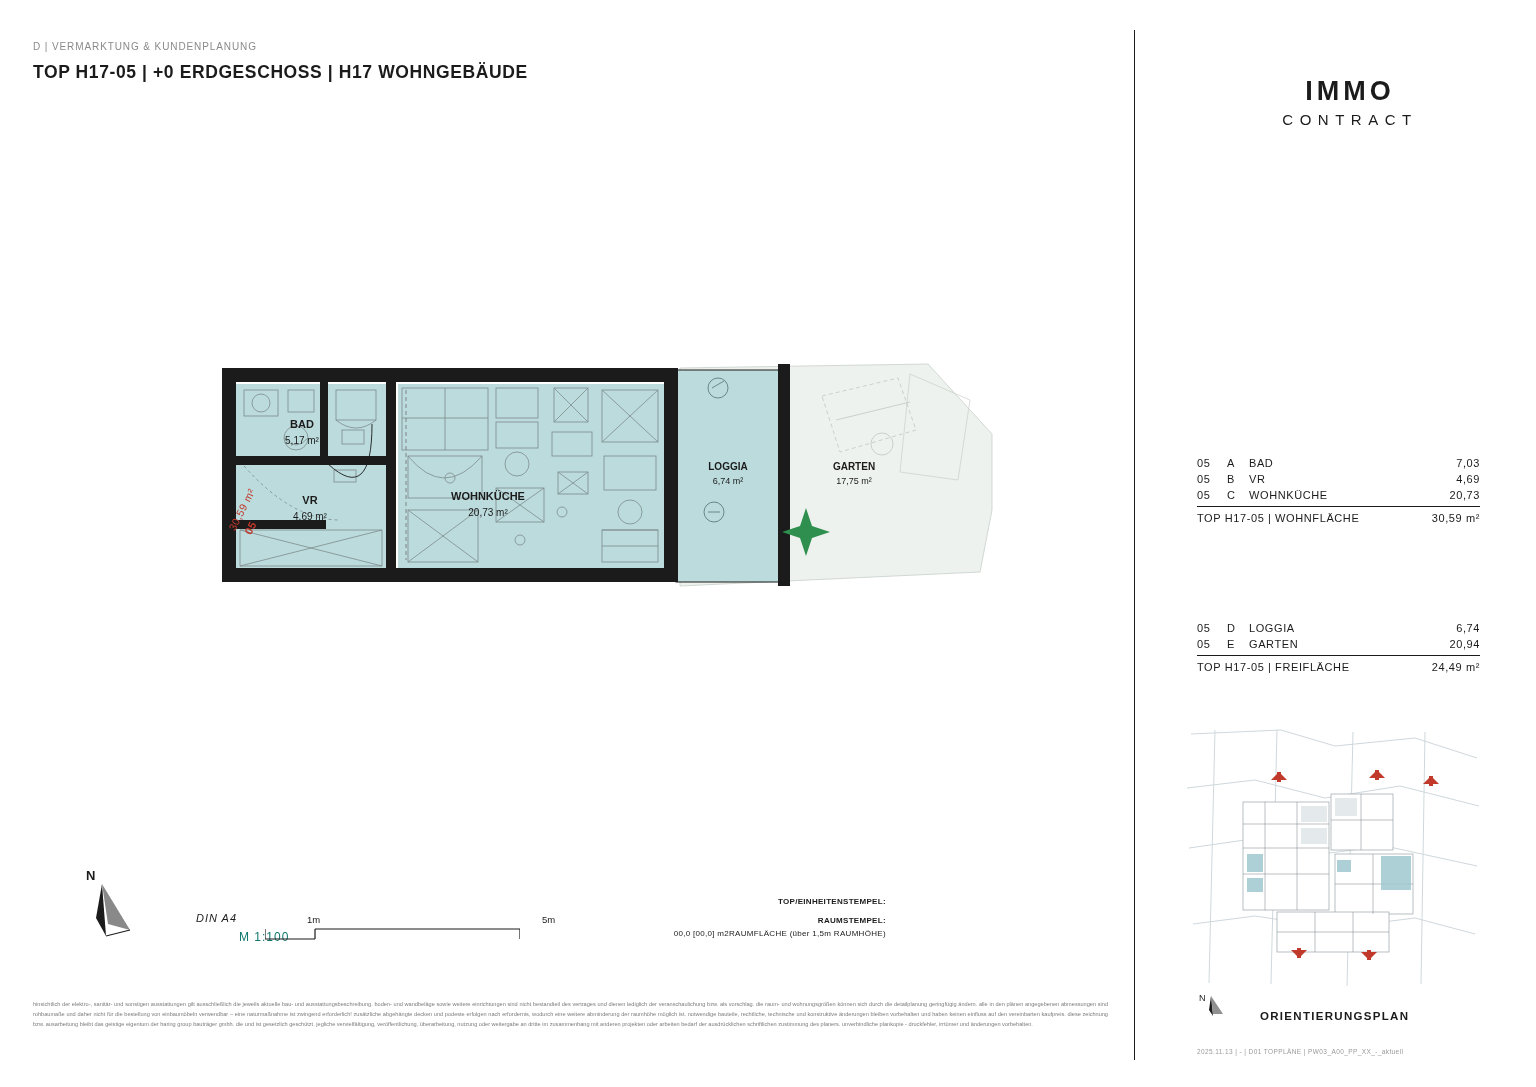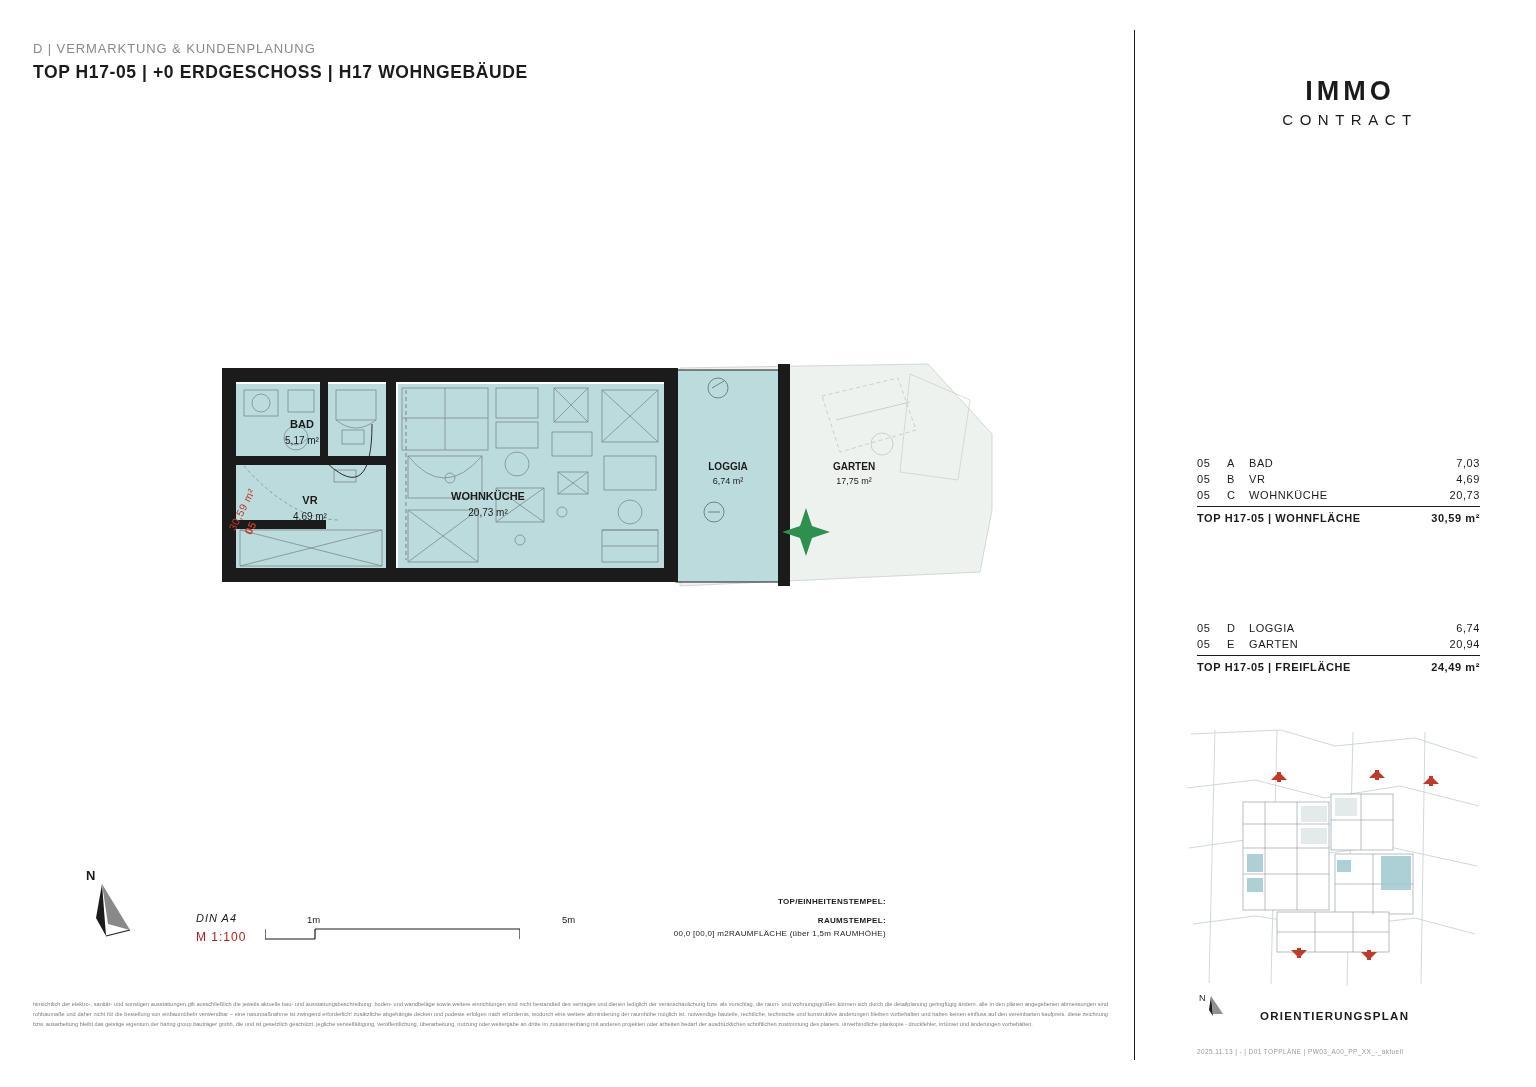--- a/index.html
+++ b/index.html
@@ -1,38 +1,38 @@
 <!DOCTYPE html>
 <html><head>
 <meta charset="utf-8">
 <style>
   html,body{margin:0;padding:0;background:#d9d9d9;}
   body{font-family:"Liberation Sans", sans-serif;}
   .page{position:relative;width:1536px;height:1087px;background:#ffffff;overflow:hidden;}
 
   
-  .hdr-sub{position:absolute;left:33px;top:41px;font-size:13px;letter-spacing:.9px;color:#8a8a8a;font-weight:400;}
+  .hdr-sub{position:absolute;left:33px;top:41px;font-size:10px;letter-spacing:.9px;color:#8a8a8a;font-weight:400;}
   .hdr-title{position:absolute;left:33px;top:62px;font-size:17.5px;letter-spacing:.6px;color:#1b1b1b;font-weight:700;}
 
   
   .vdiv{position:absolute;left:1134px;top:30px;width:1px;height:1030px;background:#1b1b1b;}
 
   
   .logo{position:absolute;left:1250px;top:78px;width:200px;text-align:center;}
   .logo .l1{font-size:27px;font-weight:700;letter-spacing:4px;color:#1b1b1b;line-height:1;}
   .logo .l2{font-size:15px;font-weight:400;letter-spacing:6.5px;color:#1b1b1b;margin-top:6px;}
 
   
   .tbl{position:absolute;left:1197px;width:283px;font-size:11px;color:#1b1b1b;letter-spacing:.6px;}
   .tbl .row{display:flex;align-items:baseline;padding:2px 0;}
   .tbl .c-num{width:30px;}
   .tbl .c-let{width:22px;}
   .tbl .c-lbl{flex:1;}
   .tbl .c-val{text-align:right;white-space:nowrap;}
-  .tbl .sum{display:flex;align-items:baseline;padding:5px 0 0 0;border-top:1px solid #1b1b1b;margin-top:3px;font-weight:700;}
+  .tbl .sum{display:flex;align-items:baseline;padding:5px 0 0 0;border-top:1px solid #1b1b1b;margin-top:3px;font-weight:400;}
   .tbl .sum .c-lbl{flex:1;}
   .tbl .sum .c-val{text-align:right;white-space:nowrap;}
 
   #tbl-wohn{top:455px;}
   #tbl-frei{top:620px;}
 
   
   .orient{position:absolute;left:1185px;top:728px;width:296px;height:300px;}
   .orient .frame{position:absolute;left:0;top:0;width:296px;height:262px;background:#ffffff;overflow:hidden;}
   .orient .title{position:absolute;left:75px;top:274px;font-size:11.5px;font-weight:700;letter-spacing:1.3px;color:#1b1b1b;margin-top:8px;}
@@ -41,24 +41,24 @@
   
   .code{position:absolute;left:1197px;top:1048px;font-size:6.5px;color:#9a9a9a;letter-spacing:.4px;}
 
   
   .north{position:absolute;left:80px;top:872px;width:70px;height:75px;}
   .north .lbl{position:absolute;left:6px;top:-4px;font-size:13px;font-weight:700;color:#1b1b1b;}
 
   
   .scale{position:absolute;left:196px;top:912px;}
   .scale .din{font-size:11px;letter-spacing:1px;color:#1b1b1b;font-style:italic;}
-  .scale .m{font-size:12px;letter-spacing:1px;color:#b91c1c;margin-top:6px;}
+  .scale .m{font-size:12px;letter-spacing:1px;color:#0f766e;margin-top:6px;margin-left:43px;}
   .scalebar{position:absolute;left:265px;top:925px;width:255px;height:24px;}
   .scalebar .t1{position:absolute;left:42px;top:-11px;font-size:9.5px;color:#1b1b1b;}
-  .scalebar .t5{position:absolute;left:250px;top:-11px;font-size:9.5px;color:#1b1b1b;padding-left:47px;}
+  .scalebar .t5{position:absolute;left:230px;top:-11px;font-size:9.5px;color:#1b1b1b;padding-left:47px;}
 
   
   .legend{position:absolute;left:644px;top:896px;font-size:8px;color:#1b1b1b;letter-spacing:.3px;line-height:1.55;text-align:right;}
   .legend .hd{font-weight:700;}
   .legend .red{color:#c0392b;}
   .legend .grid{display:grid;grid-template-columns:85px auto;}
   .legend .sp{height:7px;}
 
   
   .disc{position:absolute;left:33px;top:1000px;width:1075px;font-size:5.6px;line-height:1.75;color:#7d7d7d;text-align:justify;}

